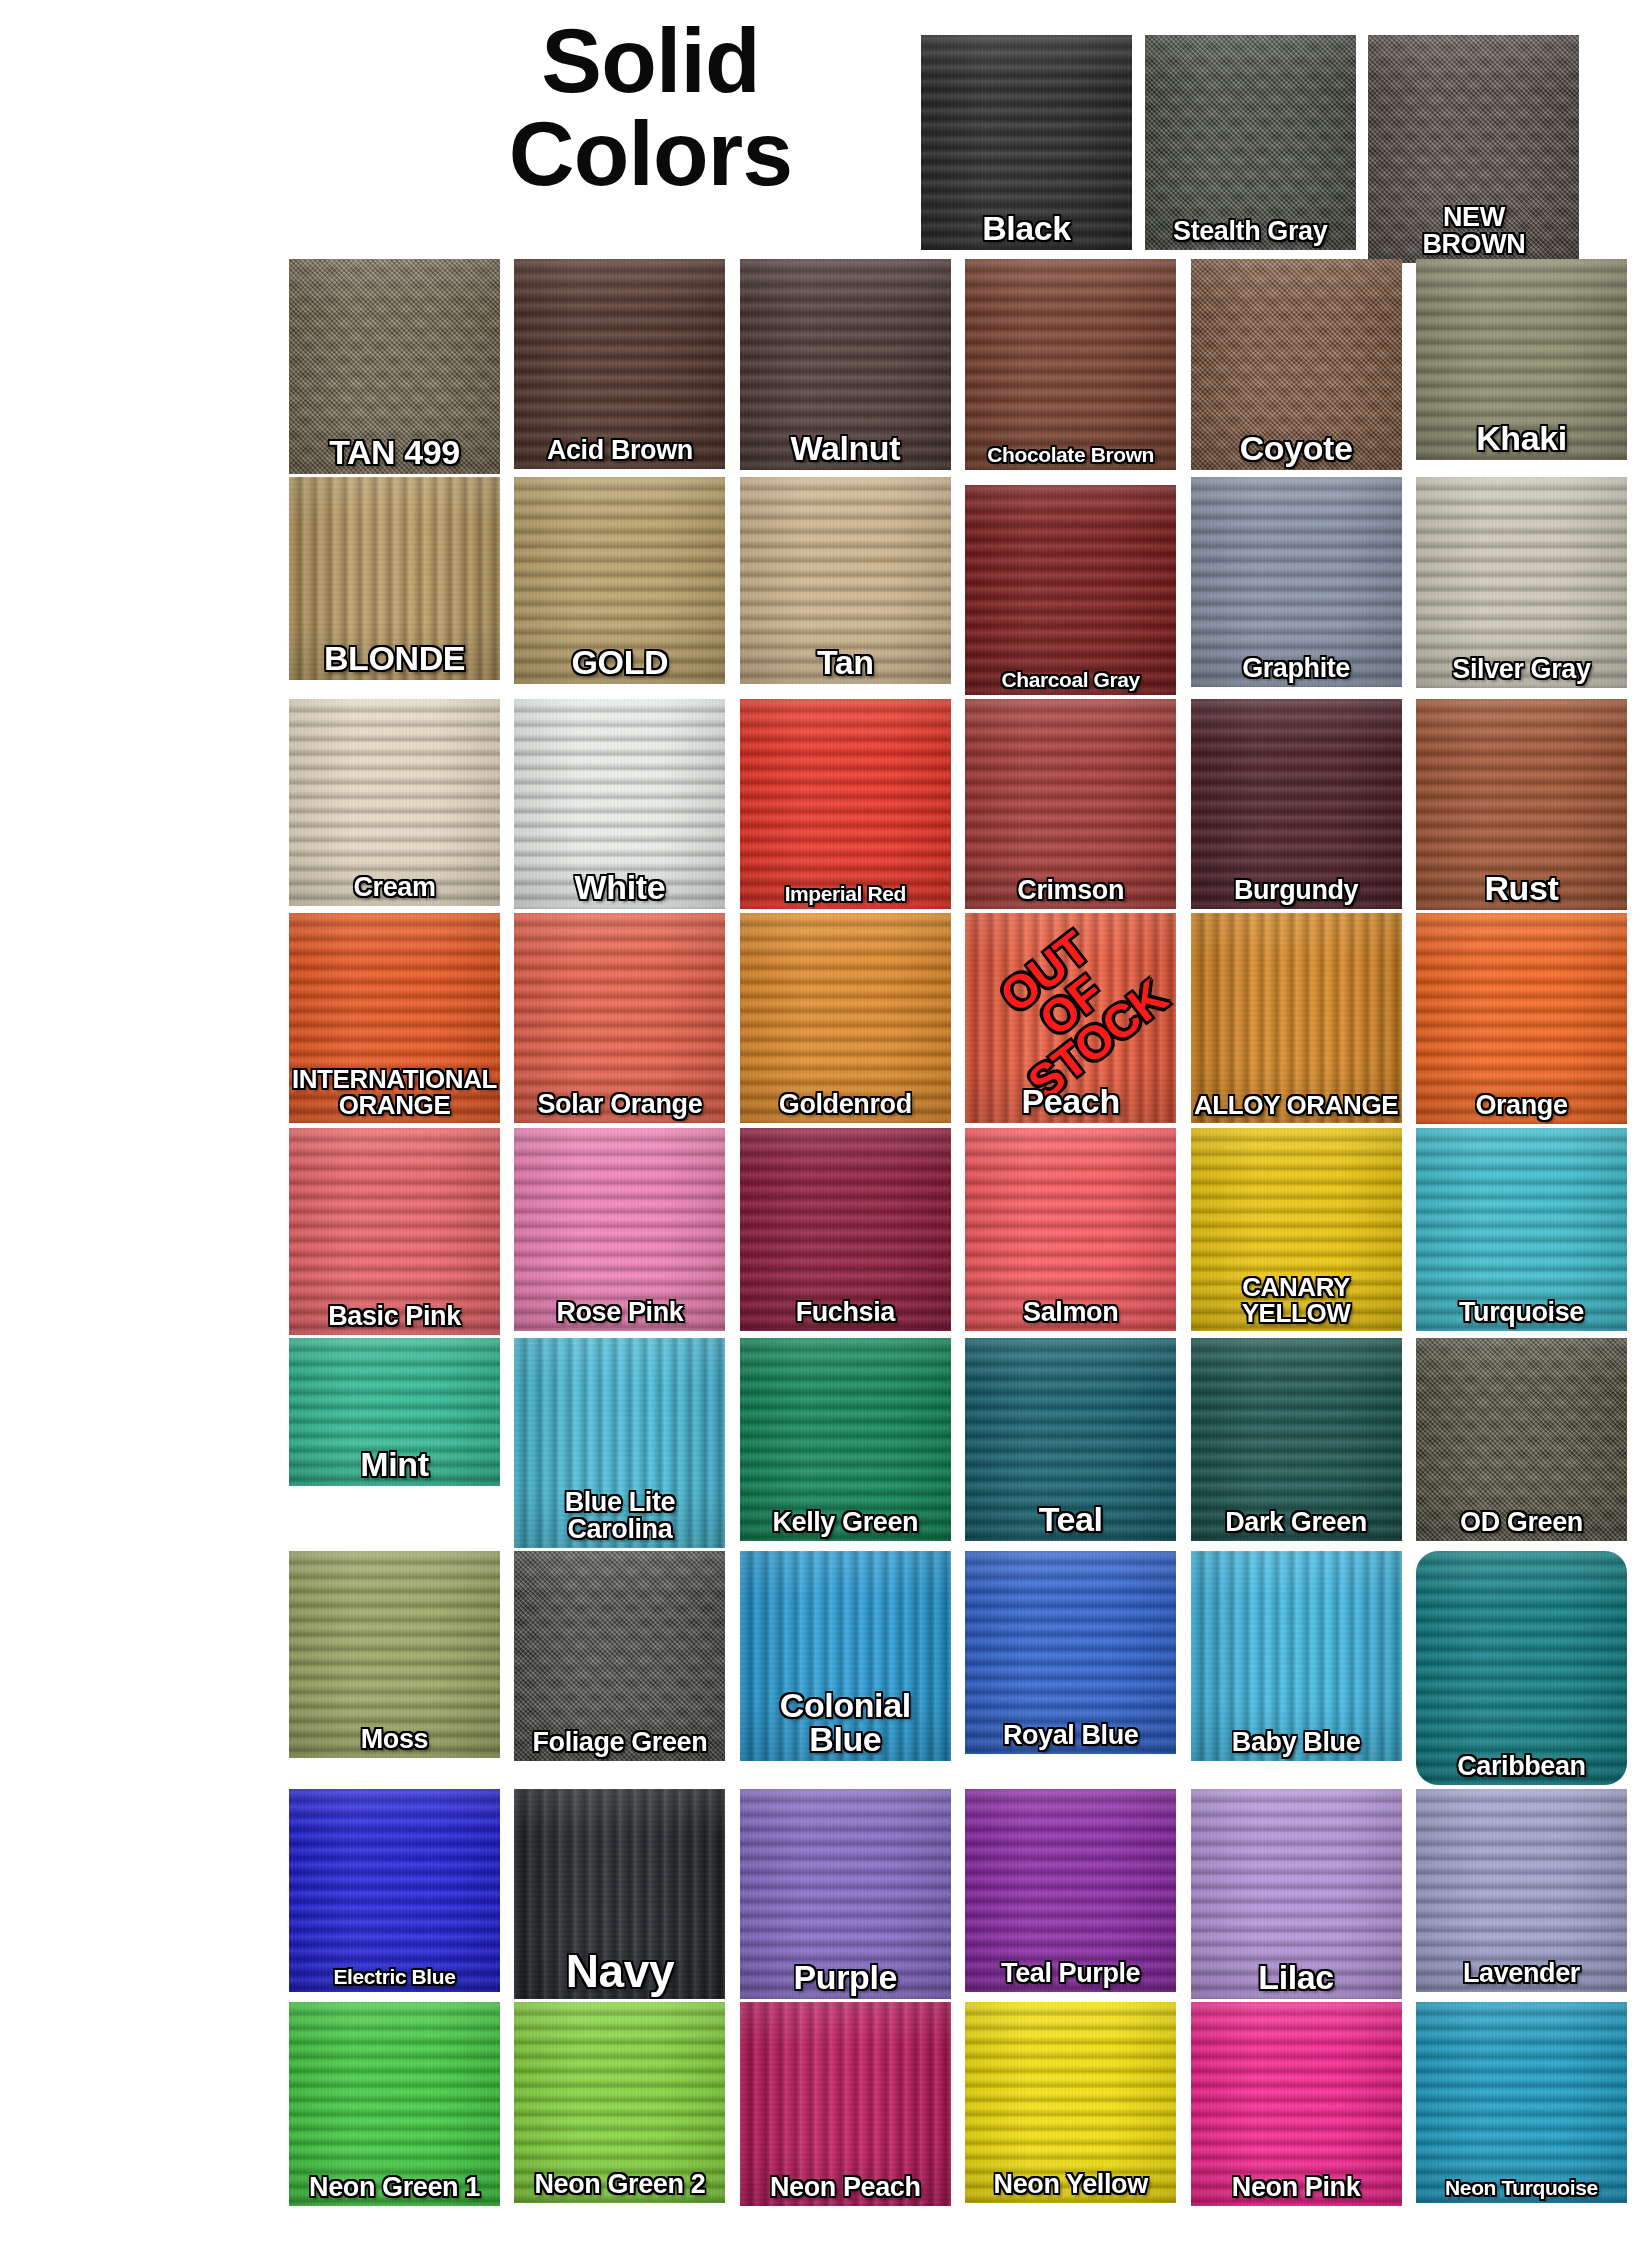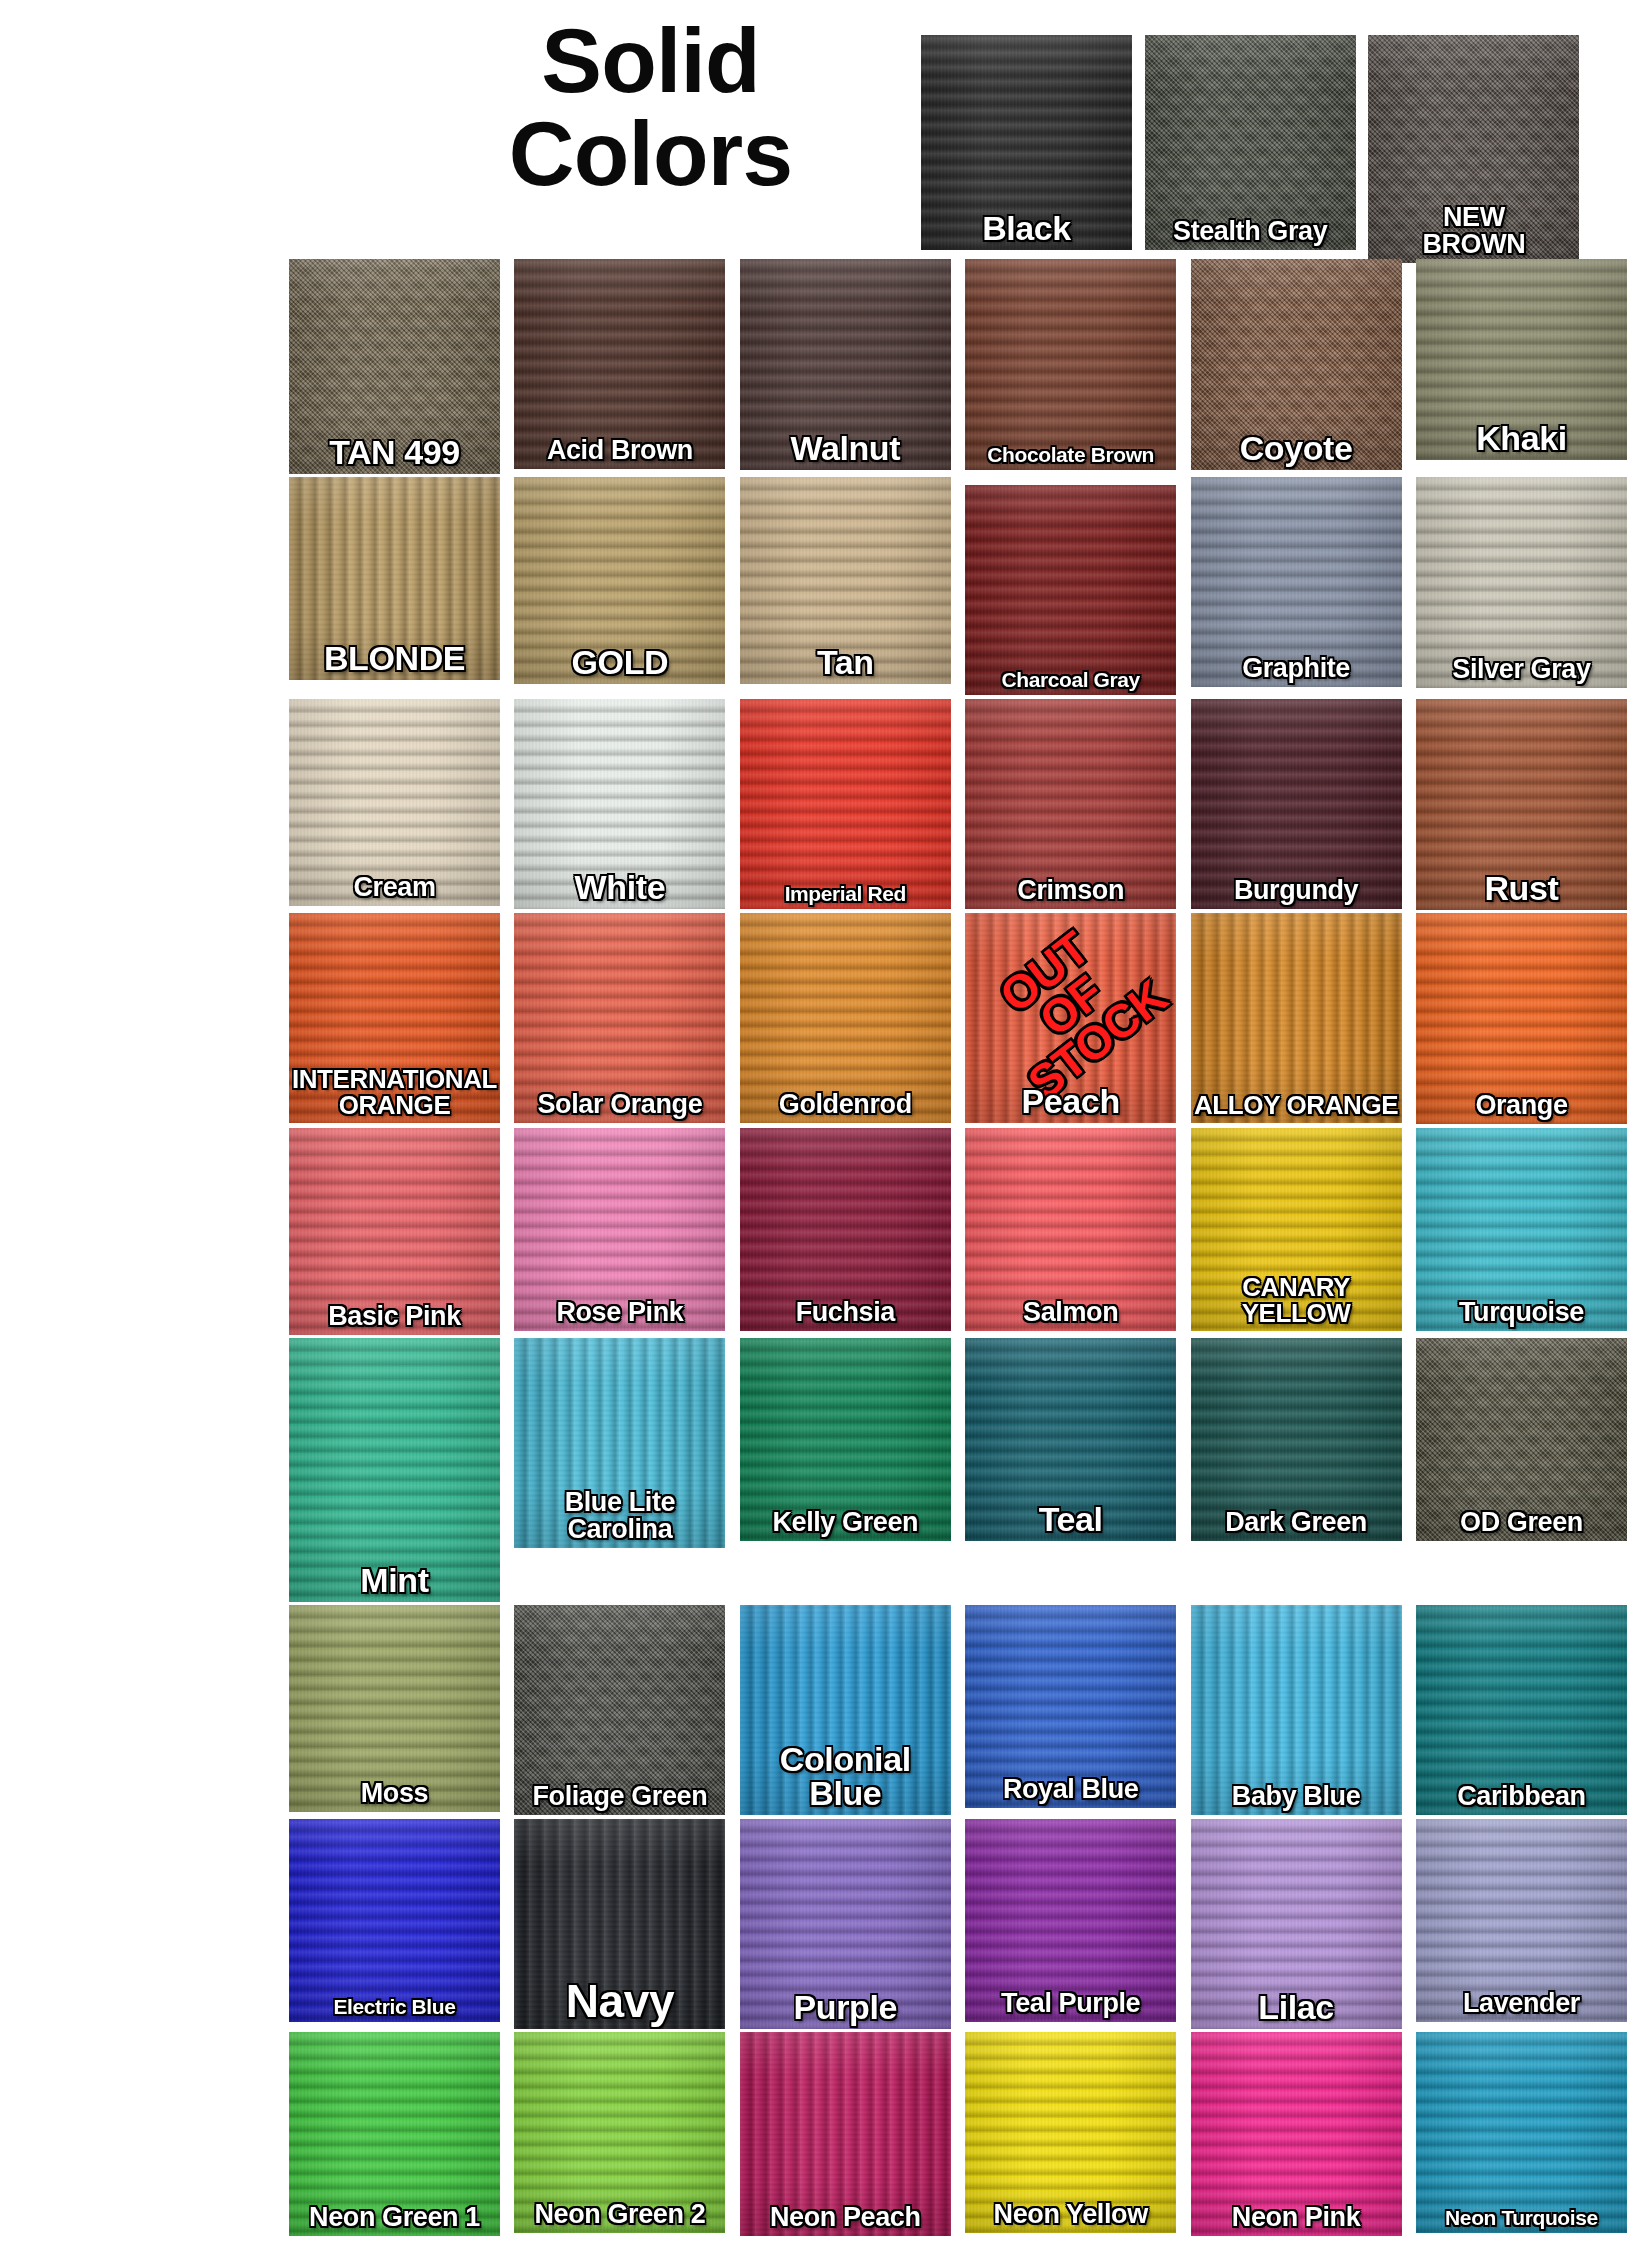--- a/index.html
+++ b/index.html
@@ -443,21 +443,21 @@
       <div class="cell">
         <div class="swatch" style="background: rgb(59, 188, 204); height: 203px;">
           <div class="tex coil"></div>
           <div class="shade"></div>
           <div class="label sz-m">Turquoise</div>
         </div>
       </div>
     </div>
     <div class="grid-row">
       <div class="cell">
-        <div class="swatch" style="background: rgb(47, 184, 144); height: 264px;">
+        <div class="swatch" style="background: rgb(47, 184, 144); height: 148px;">
           <div class="tex coil"></div>
           <div class="shade"></div>
           <div class="label sz-l">Mint</div>
         </div>
       </div>
       <div class="cell">
         <div class="swatch" style="background: rgb(71, 188, 216); height: 210px;">
           <div class="tex strand"></div>
           <div class="shade"></div>
           <div class="label sz-m two">Blue Lite
@@ -524,21 +524,21 @@
         </div>
       </div>
       <div class="cell">
         <div class="swatch" style="background: rgb(63, 185, 227); height: 210px;">
           <div class="tex strand"></div>
           <div class="shade"></div>
           <div class="label sz-m">Baby Blue</div>
         </div>
       </div>
       <div class="cell">
-        <div class="swatch" style="background: rgb(15, 126, 132); height: 210px;">
+        <div class="swatch" style="background: rgb(15, 126, 132); height: 234px; border-radius: 22px;">
           <div class="tex coil"></div>
           <div class="shade"></div>
           <div class="label sz-m">Caribbean</div>
         </div>
       </div>
     </div>
     <div class="grid-row">
       <div class="cell">
         <div class="swatch" style="background: rgb(32, 32, 216); height: 203px;">
           <div class="tex coil"></div>

